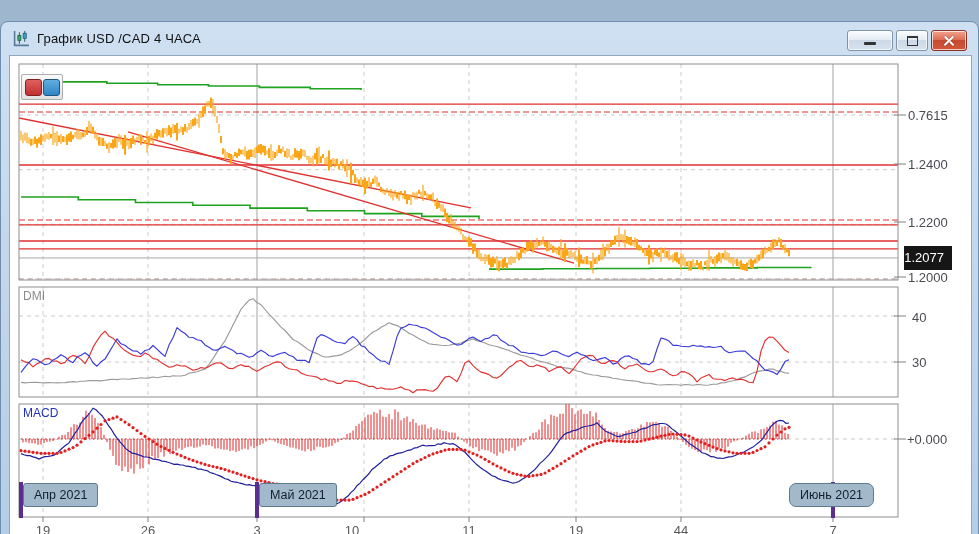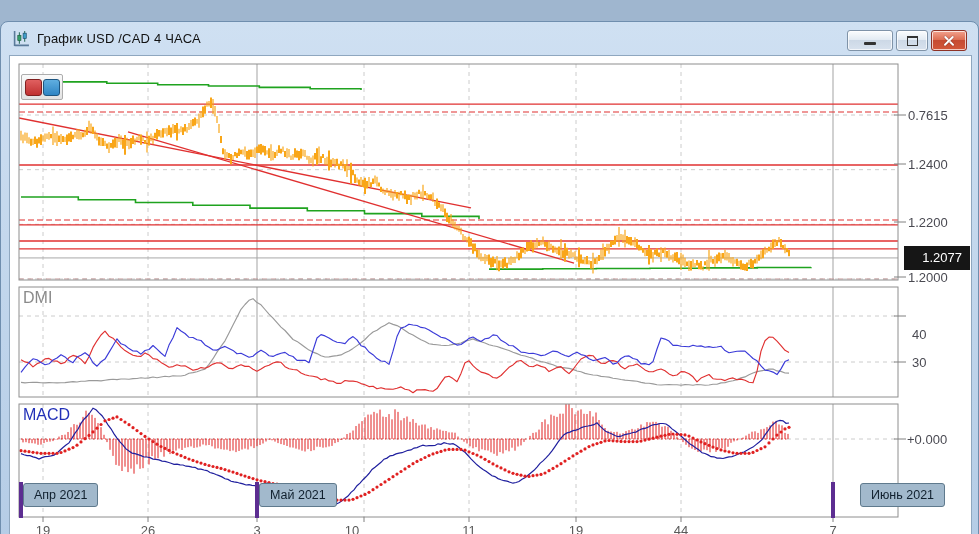--- a/index.html
+++ b/index.html
@@ -13,22 +13,22 @@
   .wbtn.min{width:44px}.wbtn.max{width:30px}.wbtn.close{width:34px;border-color:#8e3226;
     background:linear-gradient(#f2a38f,#dd6f54 45%,#c44a31 46%,#d3573a);}
   .glyph-min{position:absolute;left:50%;top:11px;width:12px;height:3px;margin-left:-6px;background:#333;border-radius:1px;}
   .glyph-max{position:absolute;left:50%;top:5px;width:9px;height:7px;margin-left:-5px;border:1px solid #333;border-top:2px solid #333;background:transparent;}
   .glyph-x1,.glyph-x2{position:absolute;left:50%;top:50%;width:13px;height:2.4px;background:#fff;border-radius:1px;box-shadow:0 0 1px rgba(60,0,0,.8);}
   .glyph-x1{transform:translate(-50%,-50%) rotate(45deg);}
   .glyph-x2{transform:translate(-50%,-50%) rotate(-45deg);}
   .client{position:absolute;left:8px;top:33px;width:963px;height:493px;background:#fff;border:1px solid #8fa7bf;box-sizing:border-box;}
   #chart-svg{position:absolute;left:8px;top:33px;width:963px;height:493px;}
   .axis-label{position:absolute;left:907px;font-size:13px;color:#4a4a52;}
-  .panel-title{position:absolute;left:22px;font-size:16px;}
-  .price-tag{position:absolute;left:903px;top:224px;width:66px;height:24px;background:#161616;color:#fff;
+  .panel-title{position:absolute;left:22px;font-size:12px;}
+  .price-tag{position:absolute;left:903px;top:224px;width:48px;height:24px;background:#161616;color:#fff;
     font-size:13px;line-height:24px;text-align:right;padding-right:8px;box-sizing:border-box;}
   .date-label{position:absolute;top:501px;width:30px;text-align:center;font-size:13px;color:#5a5a5a;}
   .month-box{position:absolute;top:461px;height:22px;line-height:22px;padding:0 10px;background:#a2b9cc;
     border:1px solid #5f7a8d;border-radius:3px;font-size:12.5px;font-weight:normal;color:#10202e;}
   .month-tick{position:absolute;top:460px;width:4px;height:36px;background:#5c2d91;}
   .mini-toolbar{position:absolute;left:20px;top:52px;width:40px;height:24px;background:linear-gradient(#fafafa,#e2e2e2);
     border:1px solid #adadad;border-radius:2px;}
   .tb-btn{position:absolute;top:4px;width:15px;height:15px;border-radius:3px;cursor:default;}
   .tb-sell{left:3px;background:linear-gradient(#e06060,#c03030);border:1px solid #802020;}
   .tb-buy{left:21px;background:linear-gradient(#60aee0,#2f85c4);border:1px solid #1d5580;}
@@ -993,32 +993,32 @@
 
   <div class="panel-title" style="top:267px;color:#8a8a8a;">DMI</div>
   <div class="panel-title" style="top:384px;color:#2230b8;">MACD</div>
 
   <div class="axis-label" style="top:86px;">0.7615</div>
   <div class="axis-label" style="top:135px;">1.2400</div>
   <div class="axis-label" style="top:193px;">1.2200</div>
   <div class="axis-label" style="top:248px;text-align:center;">1.2000</div>
   <div class="price-tag">1.2077</div>
 
-  <div class="axis-label" style="top:305px;left:911px;text-align:right;">40</div>
+  <div class="axis-label" style="top:288px;left:911px;text-align:right;">40</div>
   <div class="axis-label" style="top:333px;left:911px;">30</div>
   <div class="axis-label" style="top:410px;left:906px;">+0.000</div>
 
   <div class="date-label" style="left:27px;">19</div>
   <div class="date-label" style="left:132px;">26</div>
   <div class="date-label" style="left:241px;">3</div>
   <div class="date-label" style="left:336px;">10</div>
   <div class="date-label" style="left:453px;">11</div>
   <div class="date-label" style="left:560px;">19</div>
   <div class="date-label" style="left:665px;">44</div>
   <div class="date-label" style="left:817px;">7</div>
 
   <div class="month-tick" style="left:18px;"></div>
   <div class="month-tick" style="left:254px;"></div>
   <div class="month-tick" style="left:830px;"></div>
   <div class="month-box" style="left:22px;">Апр 2021</div>
   <div class="month-box" style="left:258px;">Май 2021</div>
-  <div class="month-box" style="left:859px;">Июнь 2021</div>
+  <div class="month-box" style="left:788px;border-radius:7px;">Июнь 2021</div>
 </div>
 
 </body></html>

